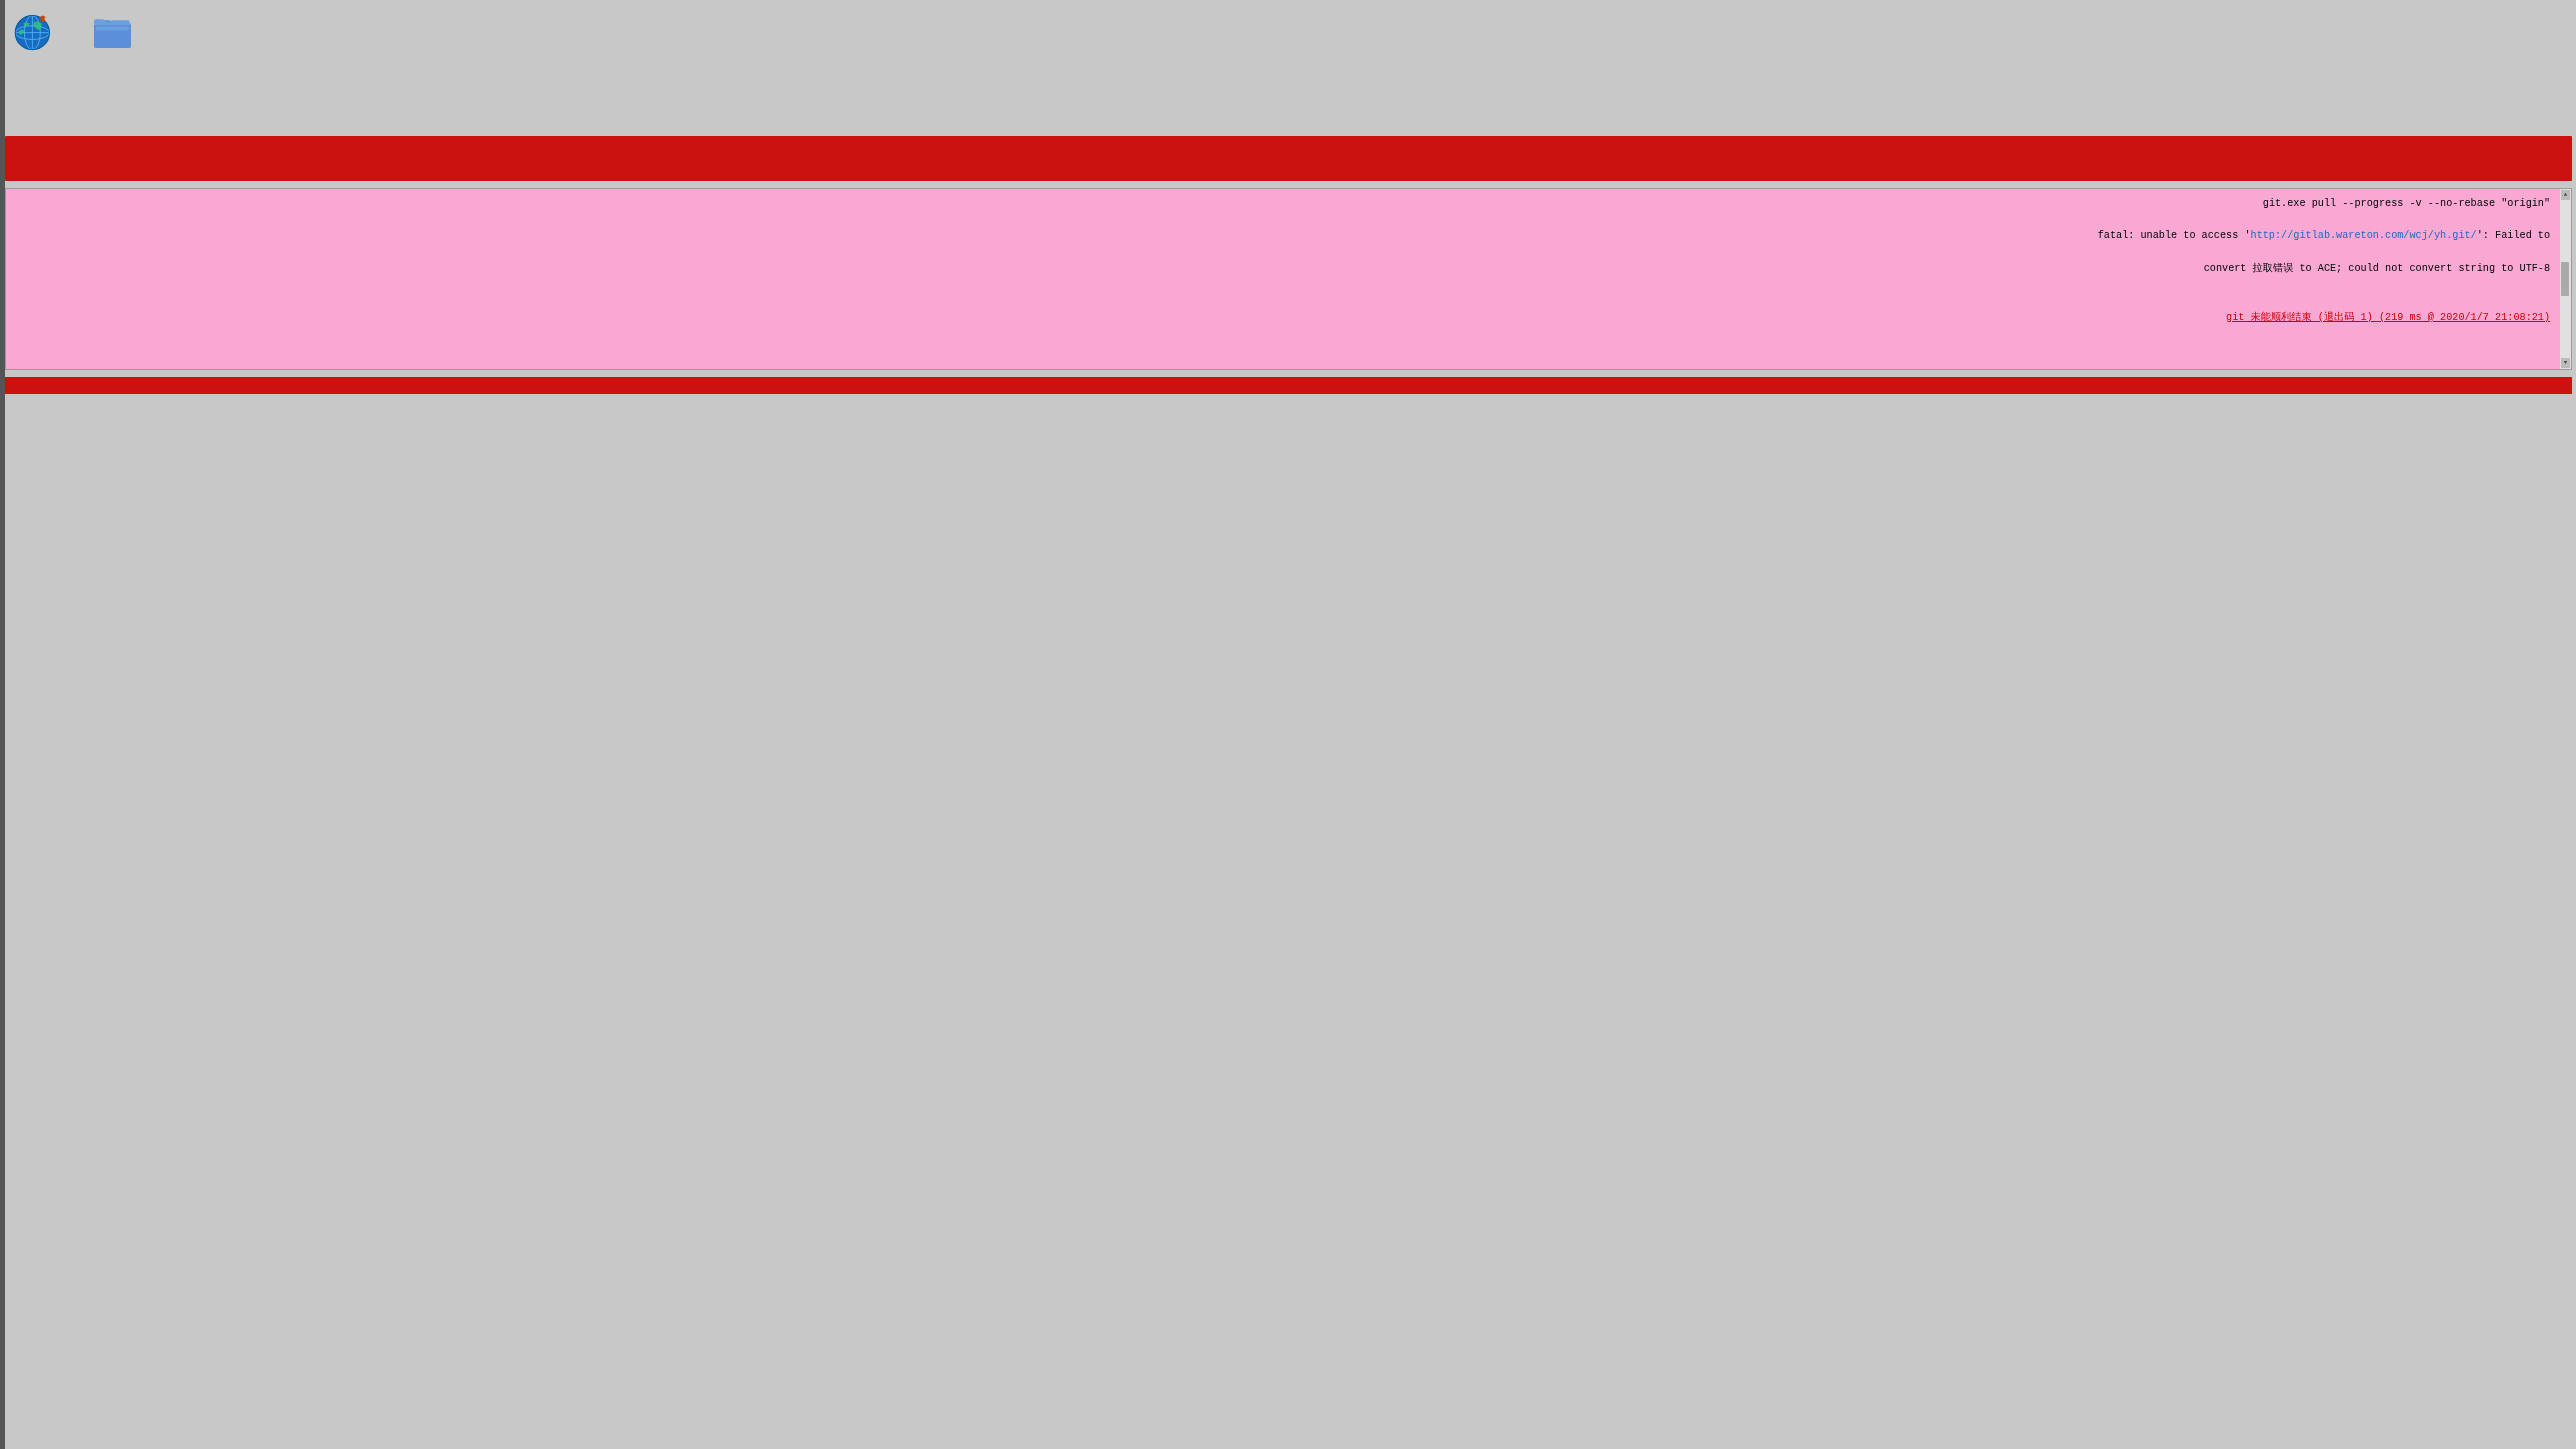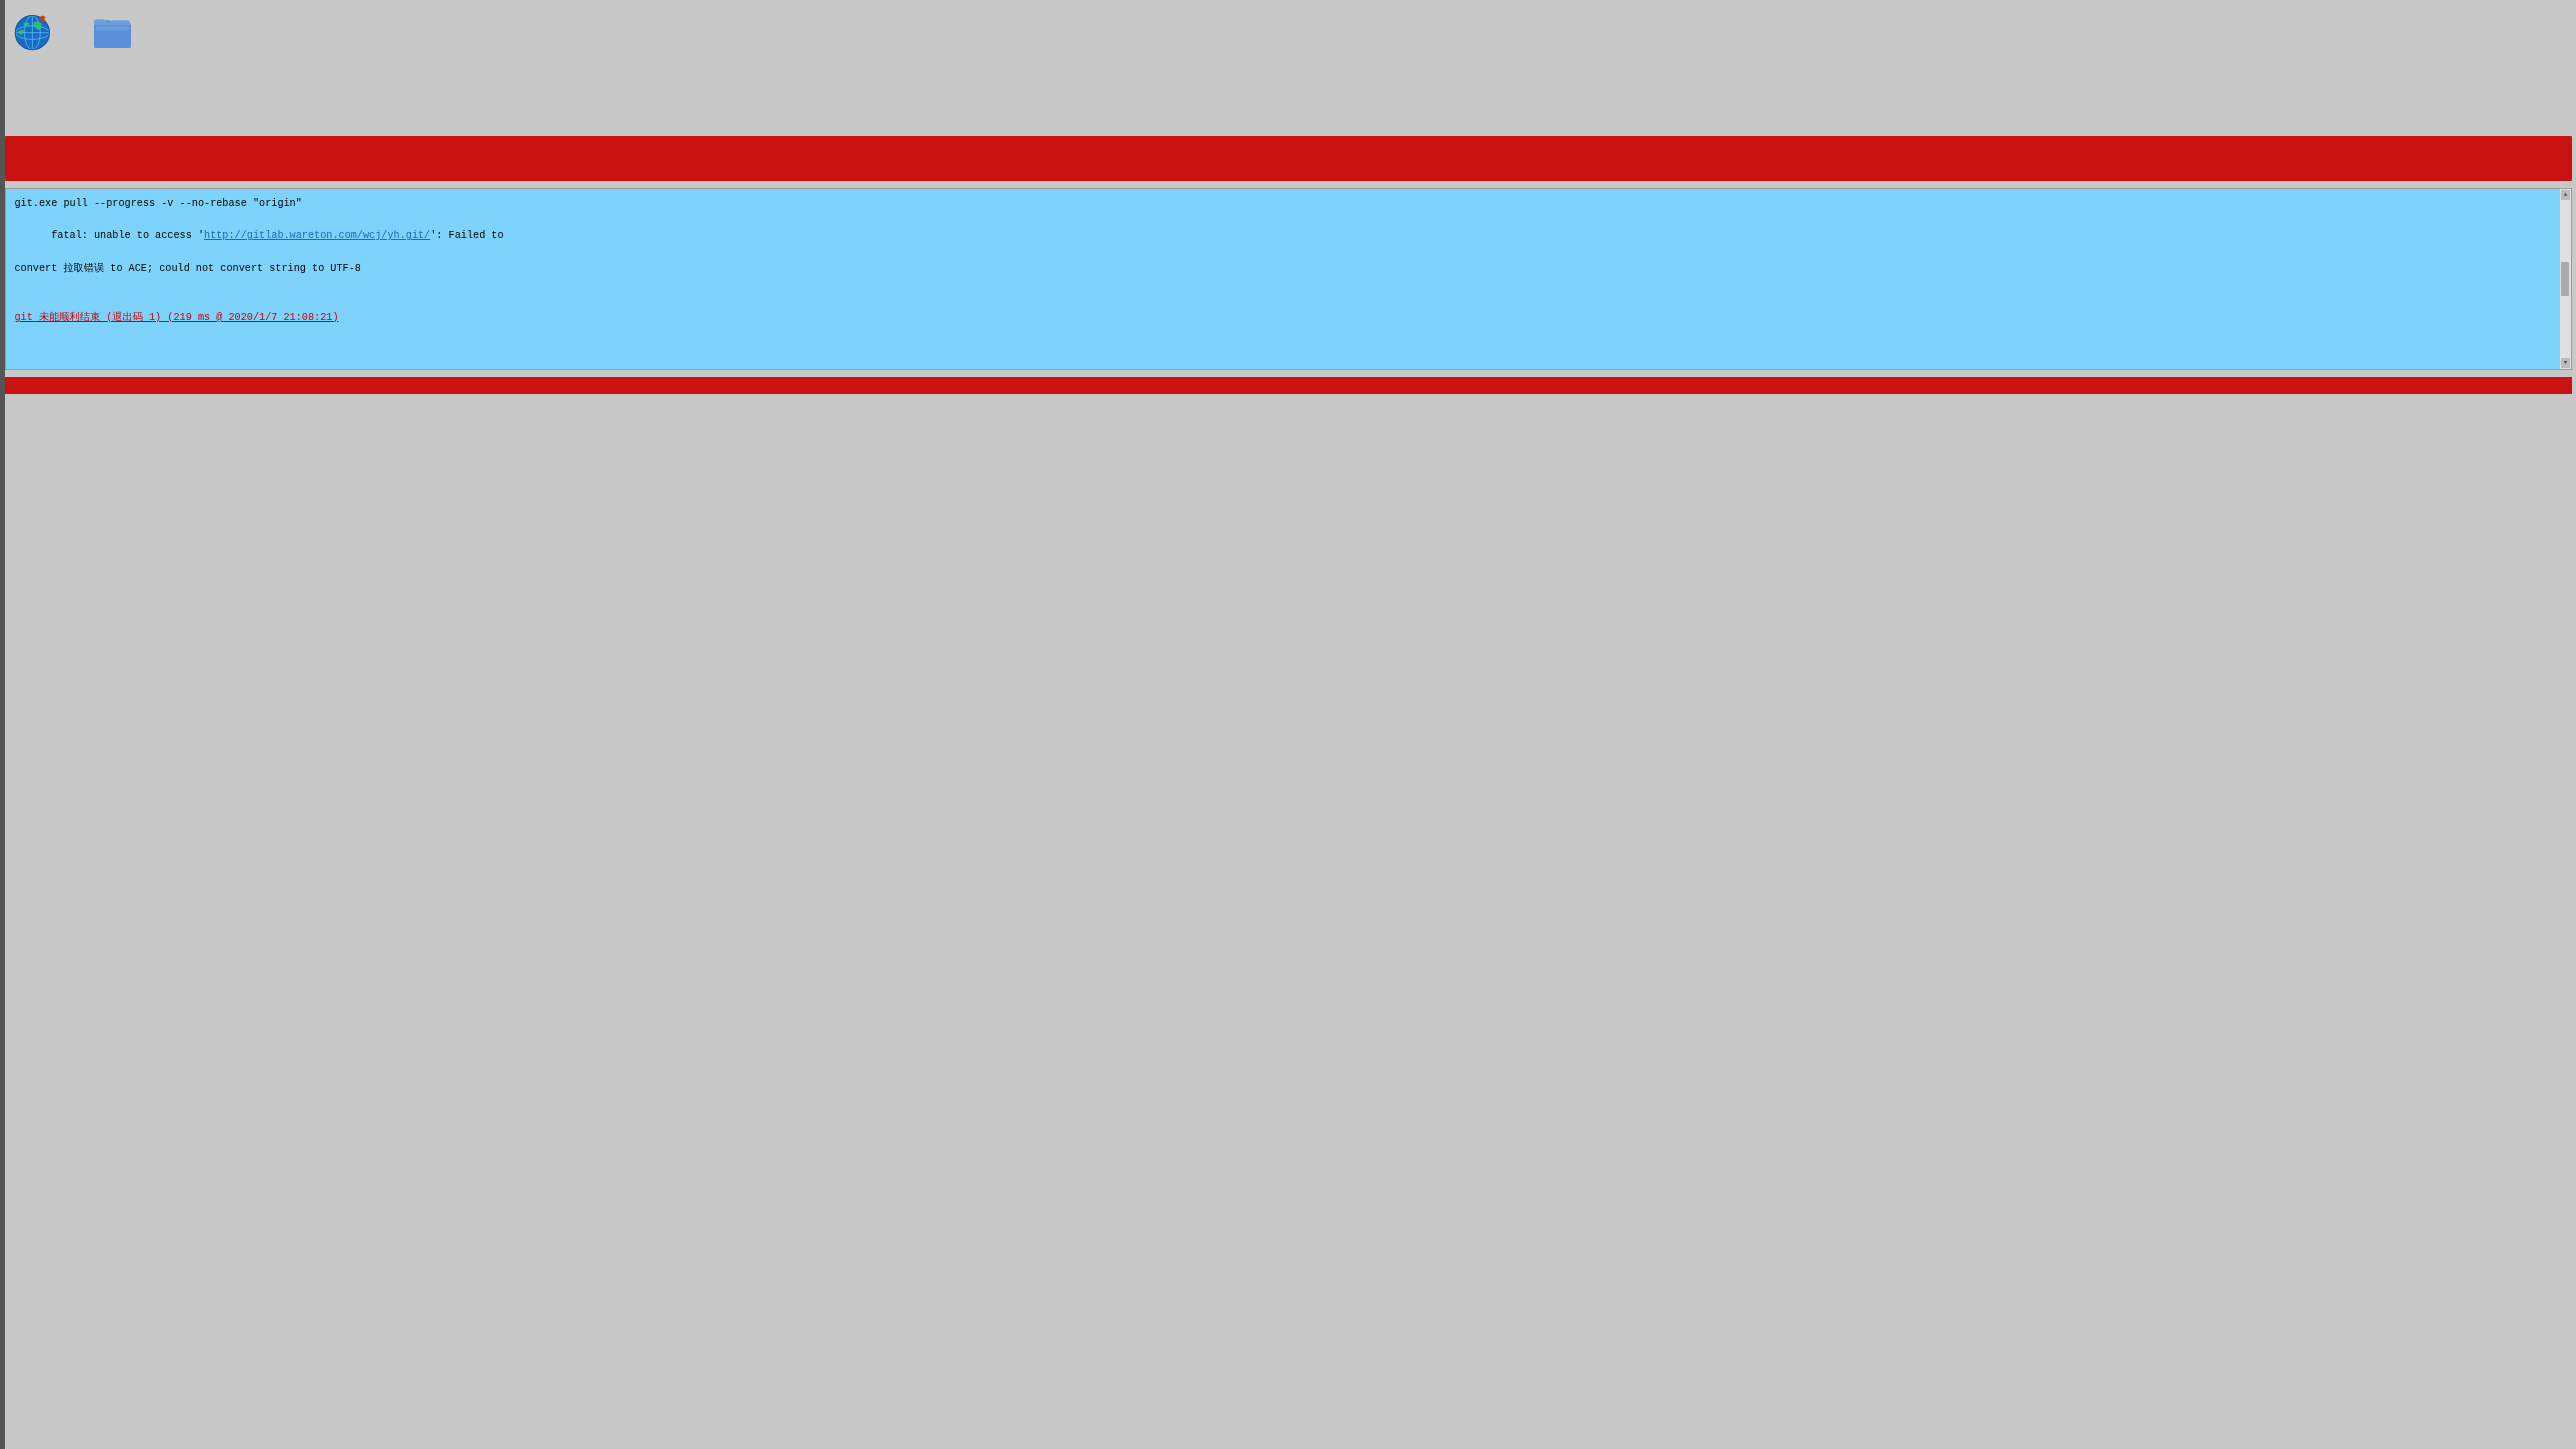--- a/index.html
+++ b/index.html
@@ -41,42 +41,42 @@
     }
 
     .red-banner {
       background-color: #cc1111;
       height: 45px;
       margin: 0 4.5px 0 4.5px;
       border-radius: 1.1px;
     }
 
     .terminal-box {
-      background-color: #7dd3fc;
+      background-color: #f9a8d4;
       border: 0.6px solid #999;
       margin: 6.8px 4.5px 6.8px 4.5px;
       padding: 6.8px 9px;
       font-family: 'Courier New', Courier, monospace;
       font-size: 10.2px;
       line-height: 1.6;
       color: #000000;
       position: relative;
       min-height: 182px;
       overflow: hidden;
+      text-align: right;
     }
 
     .terminal-box .line-normal {
       color: #000000;
       white-space: pre-wrap;
       word-break: break-all;
     }
 
     .terminal-box .line-link {
       color: #1a6abf;
-      text-decoration: underline;
     }
 
     .terminal-box .line-error {
       color: #cc0000;
       white-space: pre-wrap;
       text-decoration: underline;
     }
 
     .scrollbar-track {
       position: absolute;

